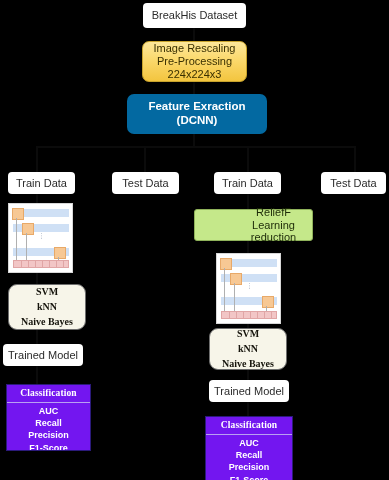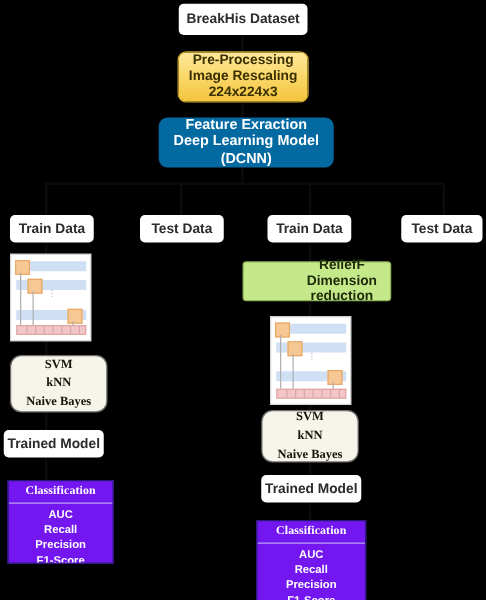--- a/index.html
+++ b/index.html
@@ -21,21 +21,20 @@
     width: 389px;
     height: 480px;
     background: #000000;
   }
   .node {
     position: absolute;
     box-sizing: border-box;
     text-align: center;
     line-height: 1.18;
     white-space: pre-line;
-    font-weight: bold;
   }
 
   
   .white-box {
     background: #ffffff;
     color: #2b2b2b;
     border-radius: 4px;
     font-size: 11px;
     display: flex;
     align-items: center;
@@ -210,28 +209,27 @@
   <div class="conn" style="left:247px; top:241px; width:2px; height:12px;"></div>
   <div class="conn" style="left:247px; top:322px; width:2px; height:6px;"></div>
   <div class="conn" style="left:247px; top:370px; width:2px; height:10px;"></div>
   <div class="conn" style="left:247px; top:402px; width:2px; height:14px;"></div>
 
   <div class="node white-box" style="left:143px; top:3px; width:103px; height:25px;">
     <span>BreakHis Dataset</span>
   </div>
 
   <div class="node gold-box" style="left:142px; top:41px; width:105px; height:41px;">
+    <span>Image Rescaling</span>
     <span>Pre-Processing</span>
-    <span>Image Rescaling</span>
     <span>224x224x3</span>
   </div>
 
   <div class="node magenta-box" style="left:127px; top:94px; width:140px; height:40px;">
     <span>Feature Exraction</span>
-    <span>Deep Learning Model</span>
     <span>(DCNN)</span>
   </div>
 
   <div class="node white-box" style="left:8px; top:172px; width:67px; height:22px;">
     <span>Train Data</span>
   </div>
   <div class="node white-box" style="left:112px; top:172px; width:67px; height:22px;">
     <span>Test Data</span>
   </div>
   <div class="node white-box" style="left:214px; top:172px; width:67px; height:22px;">
@@ -278,21 +276,21 @@
     <div class="purple-body">
       <span>AUC</span>
       <span>Recall</span>
       <span>Precision</span>
       <span>F1-Score</span>
     </div>
   </div>
 
   <div class="node green-box" style="left:194px; top:209px; width:119px; height:32px;padding-left:40px;">
     <span>ReliefF</span>
-    <span>Dimension reduction</span>
+    <span>Learning reduction</span>
   </div>
 
   <div class="matrix" style="left:216px; top:253px; width:63px; height:69px;">
     <div class="m-bar" style="top:5px;"></div>
     <div class="m-bar" style="top:20px;"></div>
     <div class="m-bar" style="top:43px;"></div>
     <div class="m-cell" style="left:3px; top:4px;"></div>
     <div class="m-cell" style="left:13px; top:19px;"></div>
     <div class="m-cell" style="left:45px; top:42px;"></div>
     <div class="m-dots" style="left:29px; top:30px;">⋮</div>

